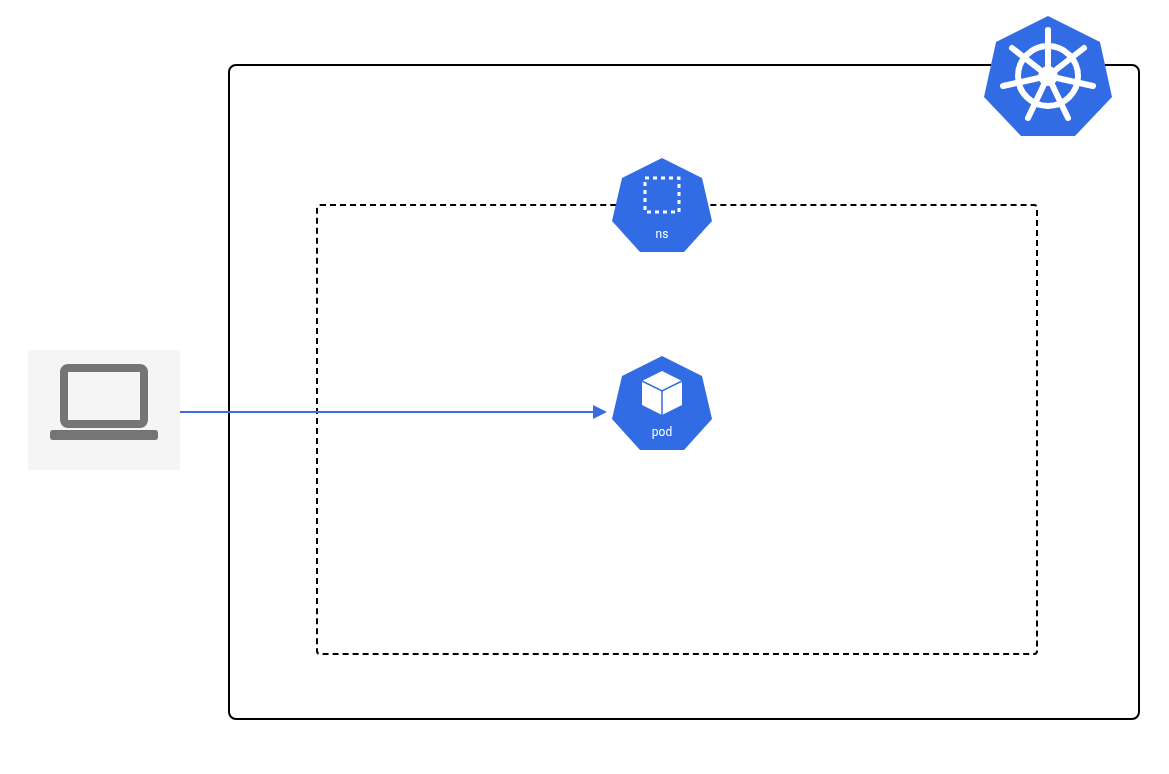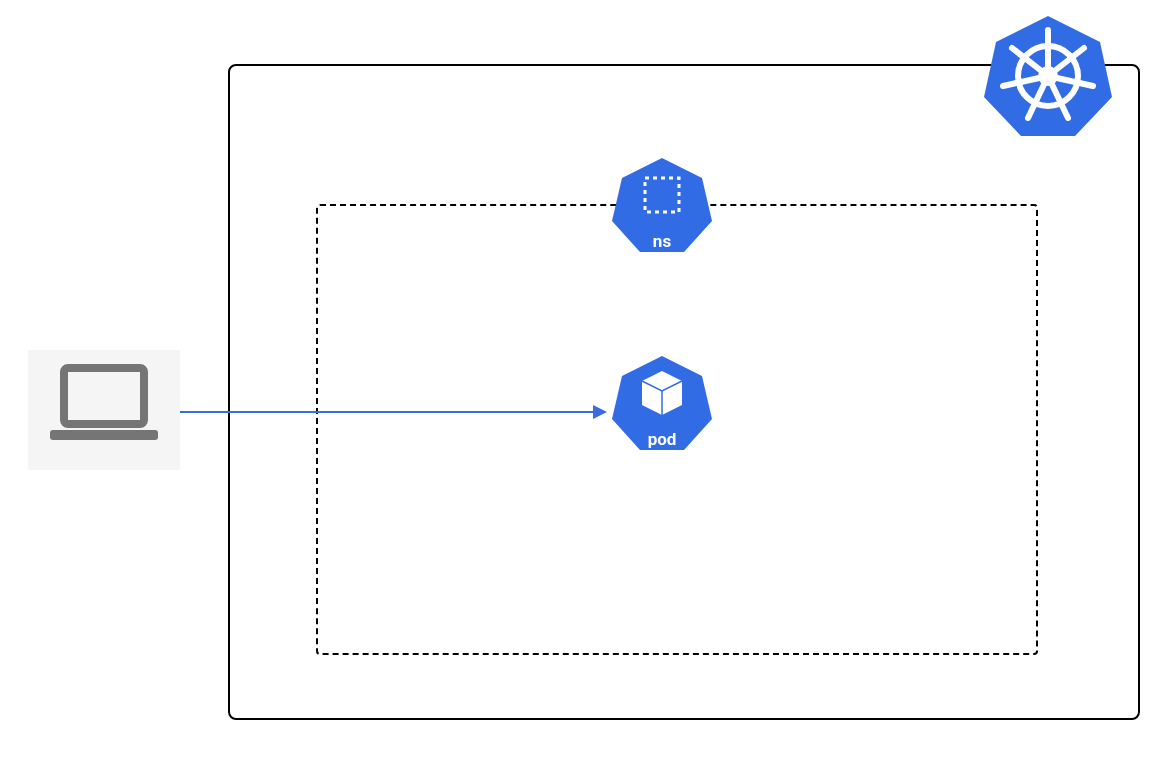--- a/index.html
+++ b/index.html
@@ -52,23 +52,23 @@
     }
     .pod-badge {
       left: 612px;
       top: 353px;
     }
     .badge-label {
       position: absolute;
       width: 100%;
       text-align: center;
       color: #ffffff;
-      font-size: 17px;
-      font-weight: 700;
-      bottom: 4px;
+      font-size: 12px;
+      font-weight: 400;
+      bottom: 14px;
     }
     .laptop-container {
       position: absolute;
       left: 28px;
       top: 350px;
       width: 152px;
       height: 120px;
       background: #f5f5f5;
     }
     .arrow-line {

